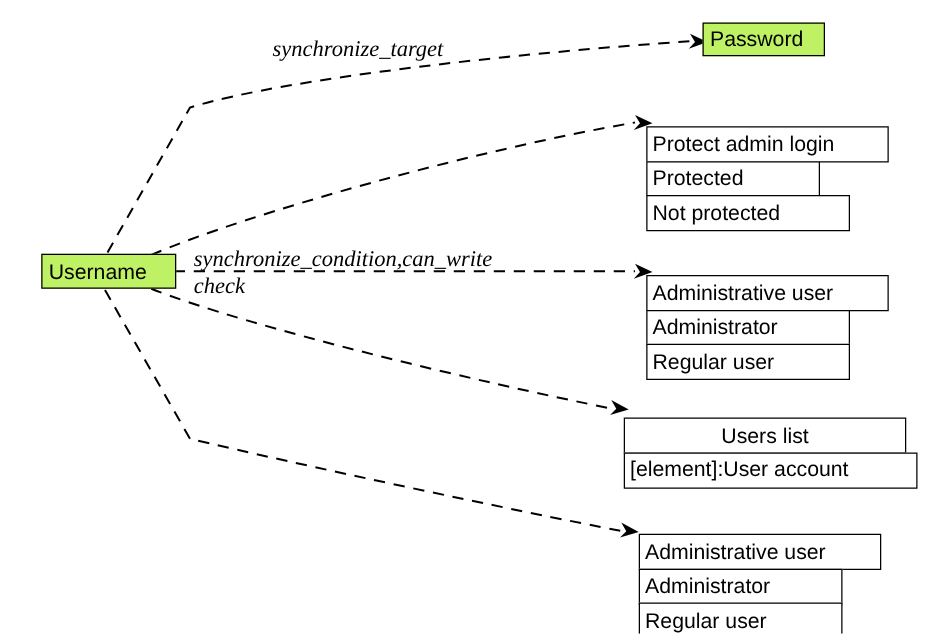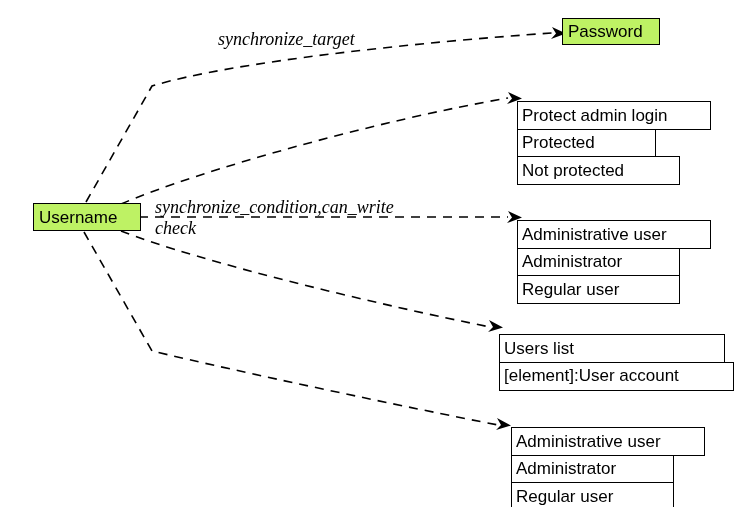--- a/index.html
+++ b/index.html
@@ -60,21 +60,21 @@
     background: #ffffff;
     border: 1.4px solid #000000;
     height: 29px;
     display: flex;
     align-items: center;
     padding: 0 4px;
     white-space: nowrap;
     margin-top: -1.4px;
   }
   .rec-row.first { margin-top: 16px; }
-  .rec-row.center { }
+  .rec-row.center { justify-content: center; }
   .edge-label {
     position: absolute;
     font-family: "Liberation Serif", serif;
     font-size: 18px;
     color: #000000;
     white-space: nowrap;
     line-height: 21px;
     text-align: left;
     font-style: italic;
   }

